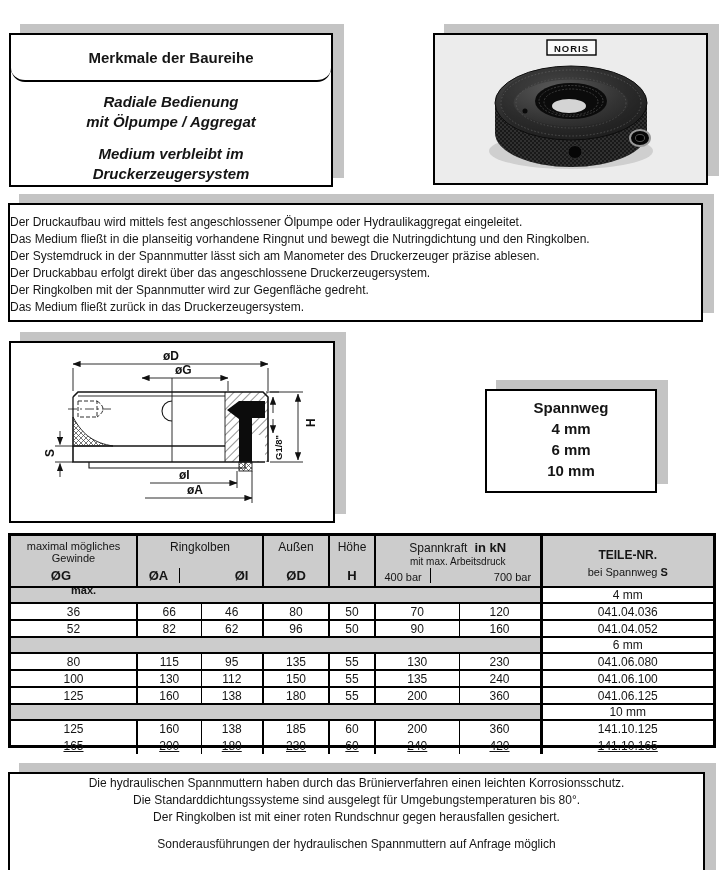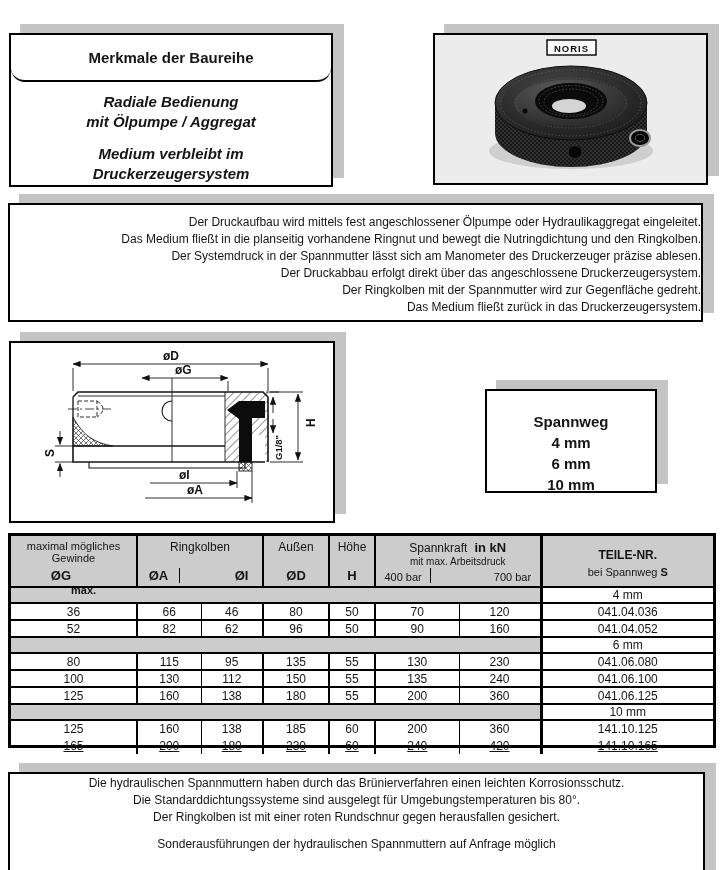--- a/index.html
+++ b/index.html
@@ -13,28 +13,28 @@
   #features .ftitle{height:45px;display:flex;align-items:center;justify-content:center;
         font-size:15px;font-weight:bold;border-bottom:2px solid #000;border-radius:14px;}
   #features .fbody{padding-top:10px;font-weight:bold;font-size:15px;line-height:20px;text-align:center;font-style:italic;}
   #features .fpara2{margin-top:12px;}
 
   
   #photo{left:433px;top:33px;width:275px;height:152px;}
 
   
   #descr{left:8px;top:203px;width:695px;height:119px;font-size:12px;line-height:17px;
-        text-align:right;padding-top:9px;}
+        text-align:left;padding-top:9px;}
 
   
   #drawingbox{left:9px;top:341px;width:326px;height:182px;}
 
   
   #spannweg{left:485px;top:389px;width:172px;height:104px;text-align:center;
-        font-weight:bold;font-size:15px;line-height:21px;padding-top:20px;}
+        font-weight:bold;font-size:15px;line-height:21px;padding-top:6px;}
 
   
   #notes{left:8px;top:772px;width:697px;height:116px;font-size:12px;line-height:17px;
         text-align:center;padding-top:1px;}
   #notes .gap{margin-top:10px;}
 
   
   #tablebox{position:absolute;left:8px;top:533px;width:708px;height:215px;
         border:3px solid #000;box-sizing:border-box;background:#fff;}
   #tablebox table{border-collapse:collapse;table-layout:fixed;width:100%;font-size:12px;}

